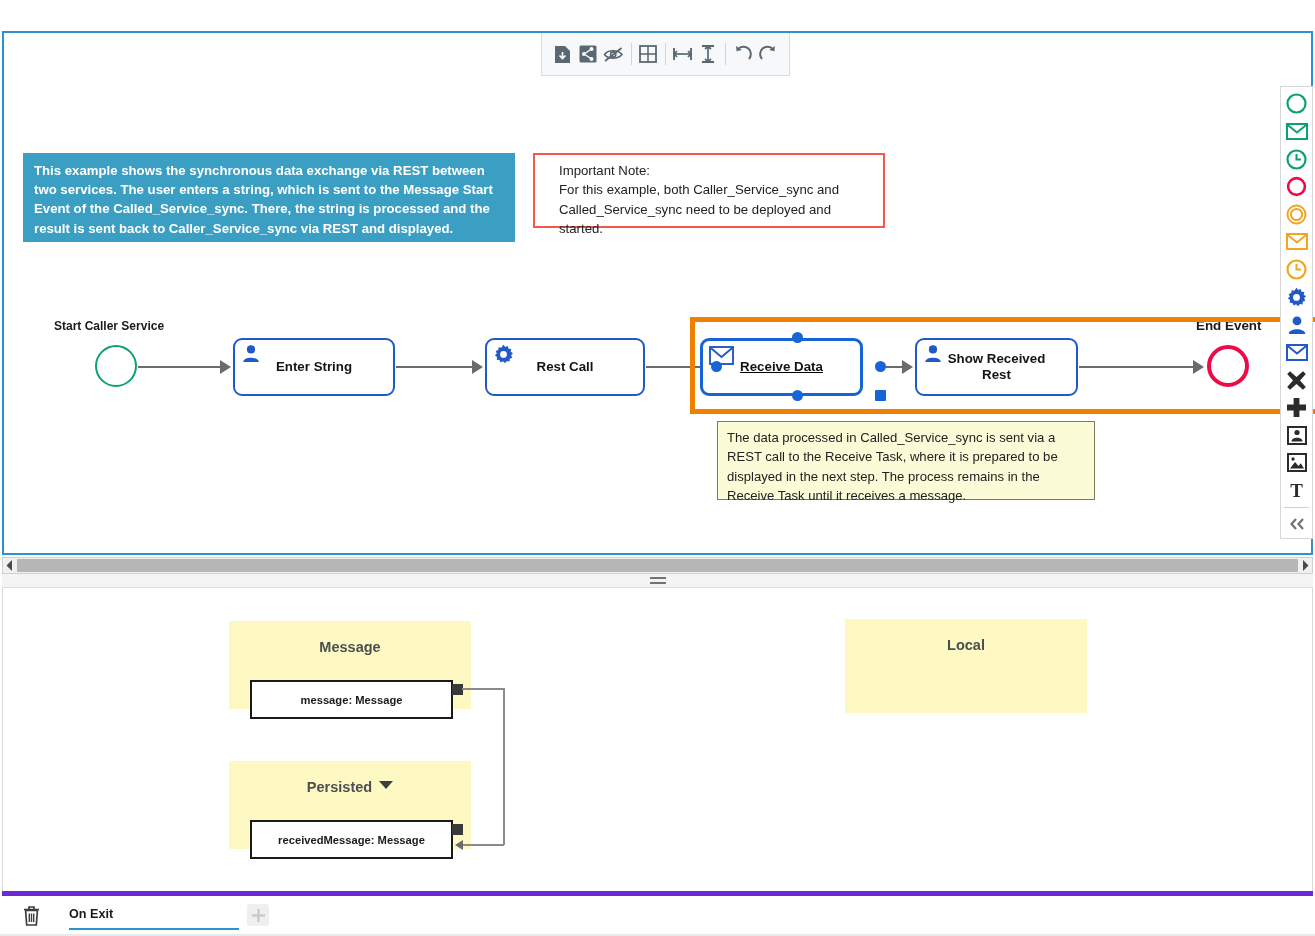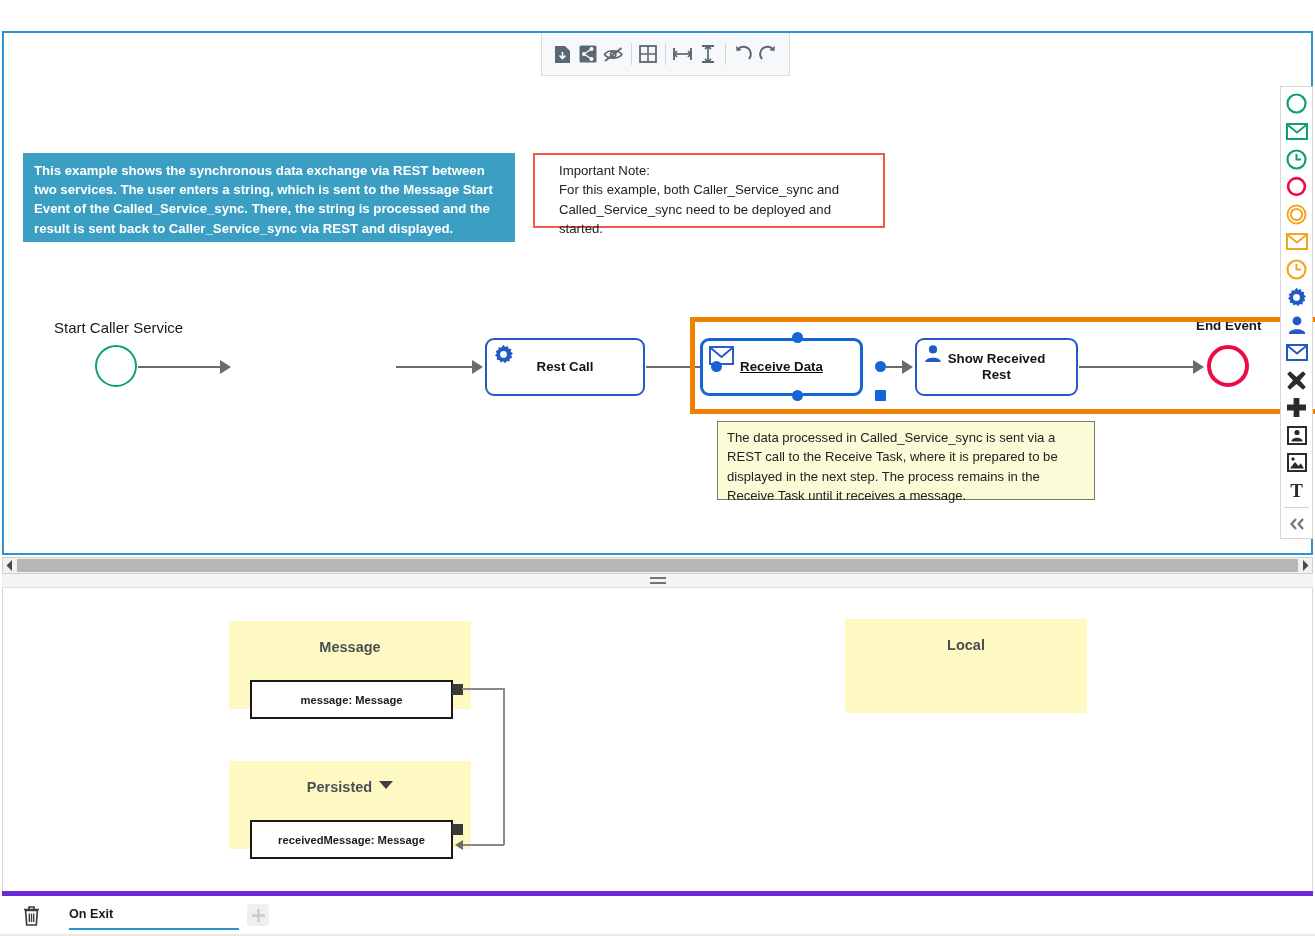--- a/index.html
+++ b/index.html
@@ -60,21 +60,21 @@
     font-size:13.2px; line-height:19.3px; padding:6px 24px;
   }
   .note-yellow {
     position:absolute; left:713px; top:388px; width:378px; height:79px;
     background:#fbfbd8; border:1px solid #7b7b63; color:#222;
     font-size:13.1px; line-height:19.3px; padding:6px 9px;
   }
 
   
   .lbl-start {
-    position:absolute; left:50px; top:286px; font-size:15px; font-weight:normal; color:#1a1a1a;
+    position:absolute; left:50px; top:286px; font-size:12px; font-weight:bold; color:#1a1a1a;
   }
   .lbl-end {
     position:absolute; left:1192px; top:285px; font-size:13.4px; font-weight:bold; color:#1a1a1a;text-align:center;
   }
   .ev-start {
     position:absolute; left:91px; top:312px; width:42px; height:42px;
     border:2.5px solid #0fa06f; border-radius:50%; background:#fff;
   }
   .ev-end {
     position:absolute; left:1203px; top:312px; width:42px; height:42px;
@@ -282,20 +282,29 @@
     <div class="arrowhead" style="left:700px; top:327px;"></div>
 
     <div class="conn" style="left:877px; top:333px; width:25px;"></div>
     <div class="arrowhead" style="left:898px; top:327px;"></div>
 
     <div class="conn" style="left:1075px; top:333px; width:117px;"></div>
     <div class="arrowhead" style="left:1189px; top:327px;"></div>
 
     <div class="sel-frame"></div>
 
+    <div class="task task-enter">
+      <span class="task-ico">
+        <svg width="20" height="19" viewBox="0 0 20 19">
+          <circle cx="10" cy="5.4" r="4.1" fill="#2159c7"></circle>
+          <path d="M2.2 18 C2.2 12.3 17.8 12.3 17.8 18 Z" fill="#2159c7"></path>
+        </svg>
+      </span>
+      <span class="task-label">Enter String</span>
+    </div>
 
     <div class="task task-rest">
       <span class="task-ico">
         <svg width="21" height="21" viewBox="0 0 21 21">
           <path d="M10.5 0.8 l1.7 2.2 l2.6 -1 l0.7 2.7 l2.8 0.3 l-0.6 2.7 l2.3 1.6 l-1.9 2 l1.2 2.5 l-2.6 1 l-0.1 2.8 l-2.7 -0.5 l-1.8 2.1 l-2 -1.9 l-2.5 1.3 l-1.1 -2.6 l-2.8 -0.2 l0.4 -2.7 l-2.2 -1.7 l1.9 -1.9 l-1.1 -2.6 l2.6 -0.9 l0.3 -2.8 l2.7 0.6 z" fill="#2159c7"></path>
           <circle cx="10.5" cy="10.4" r="3.4" fill="#ffffff"></circle>
         </svg>
       </span>
       <span class="task-label">Rest Call</span>
     </div>

